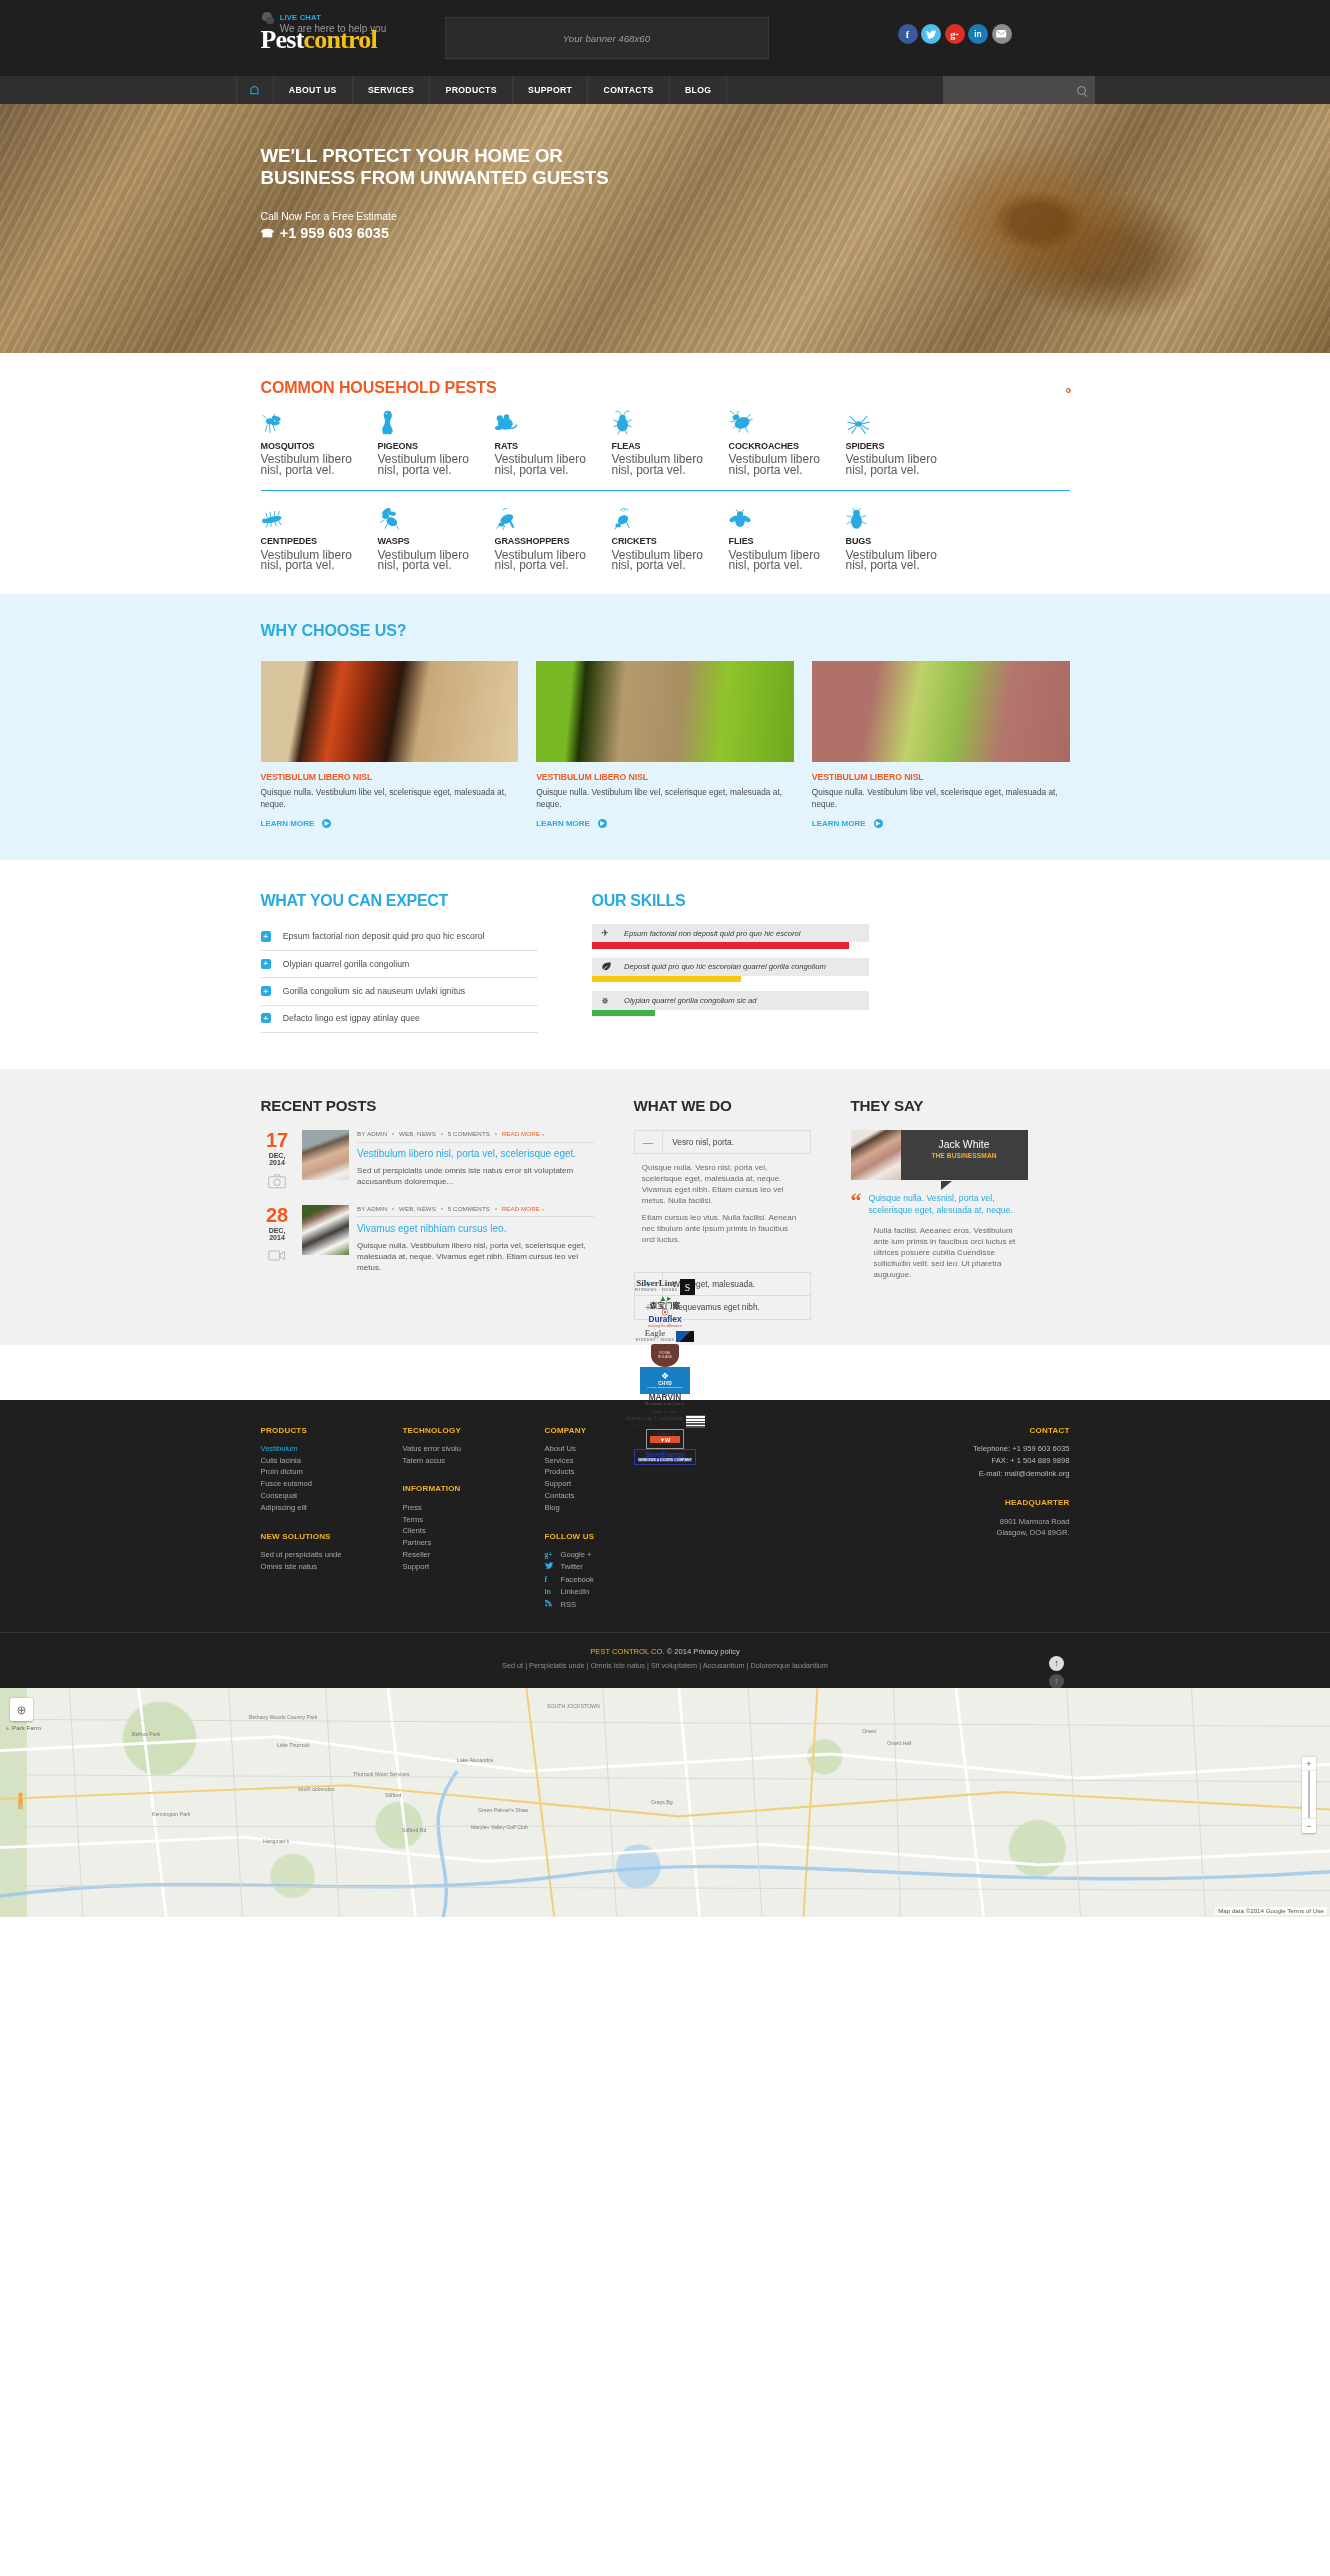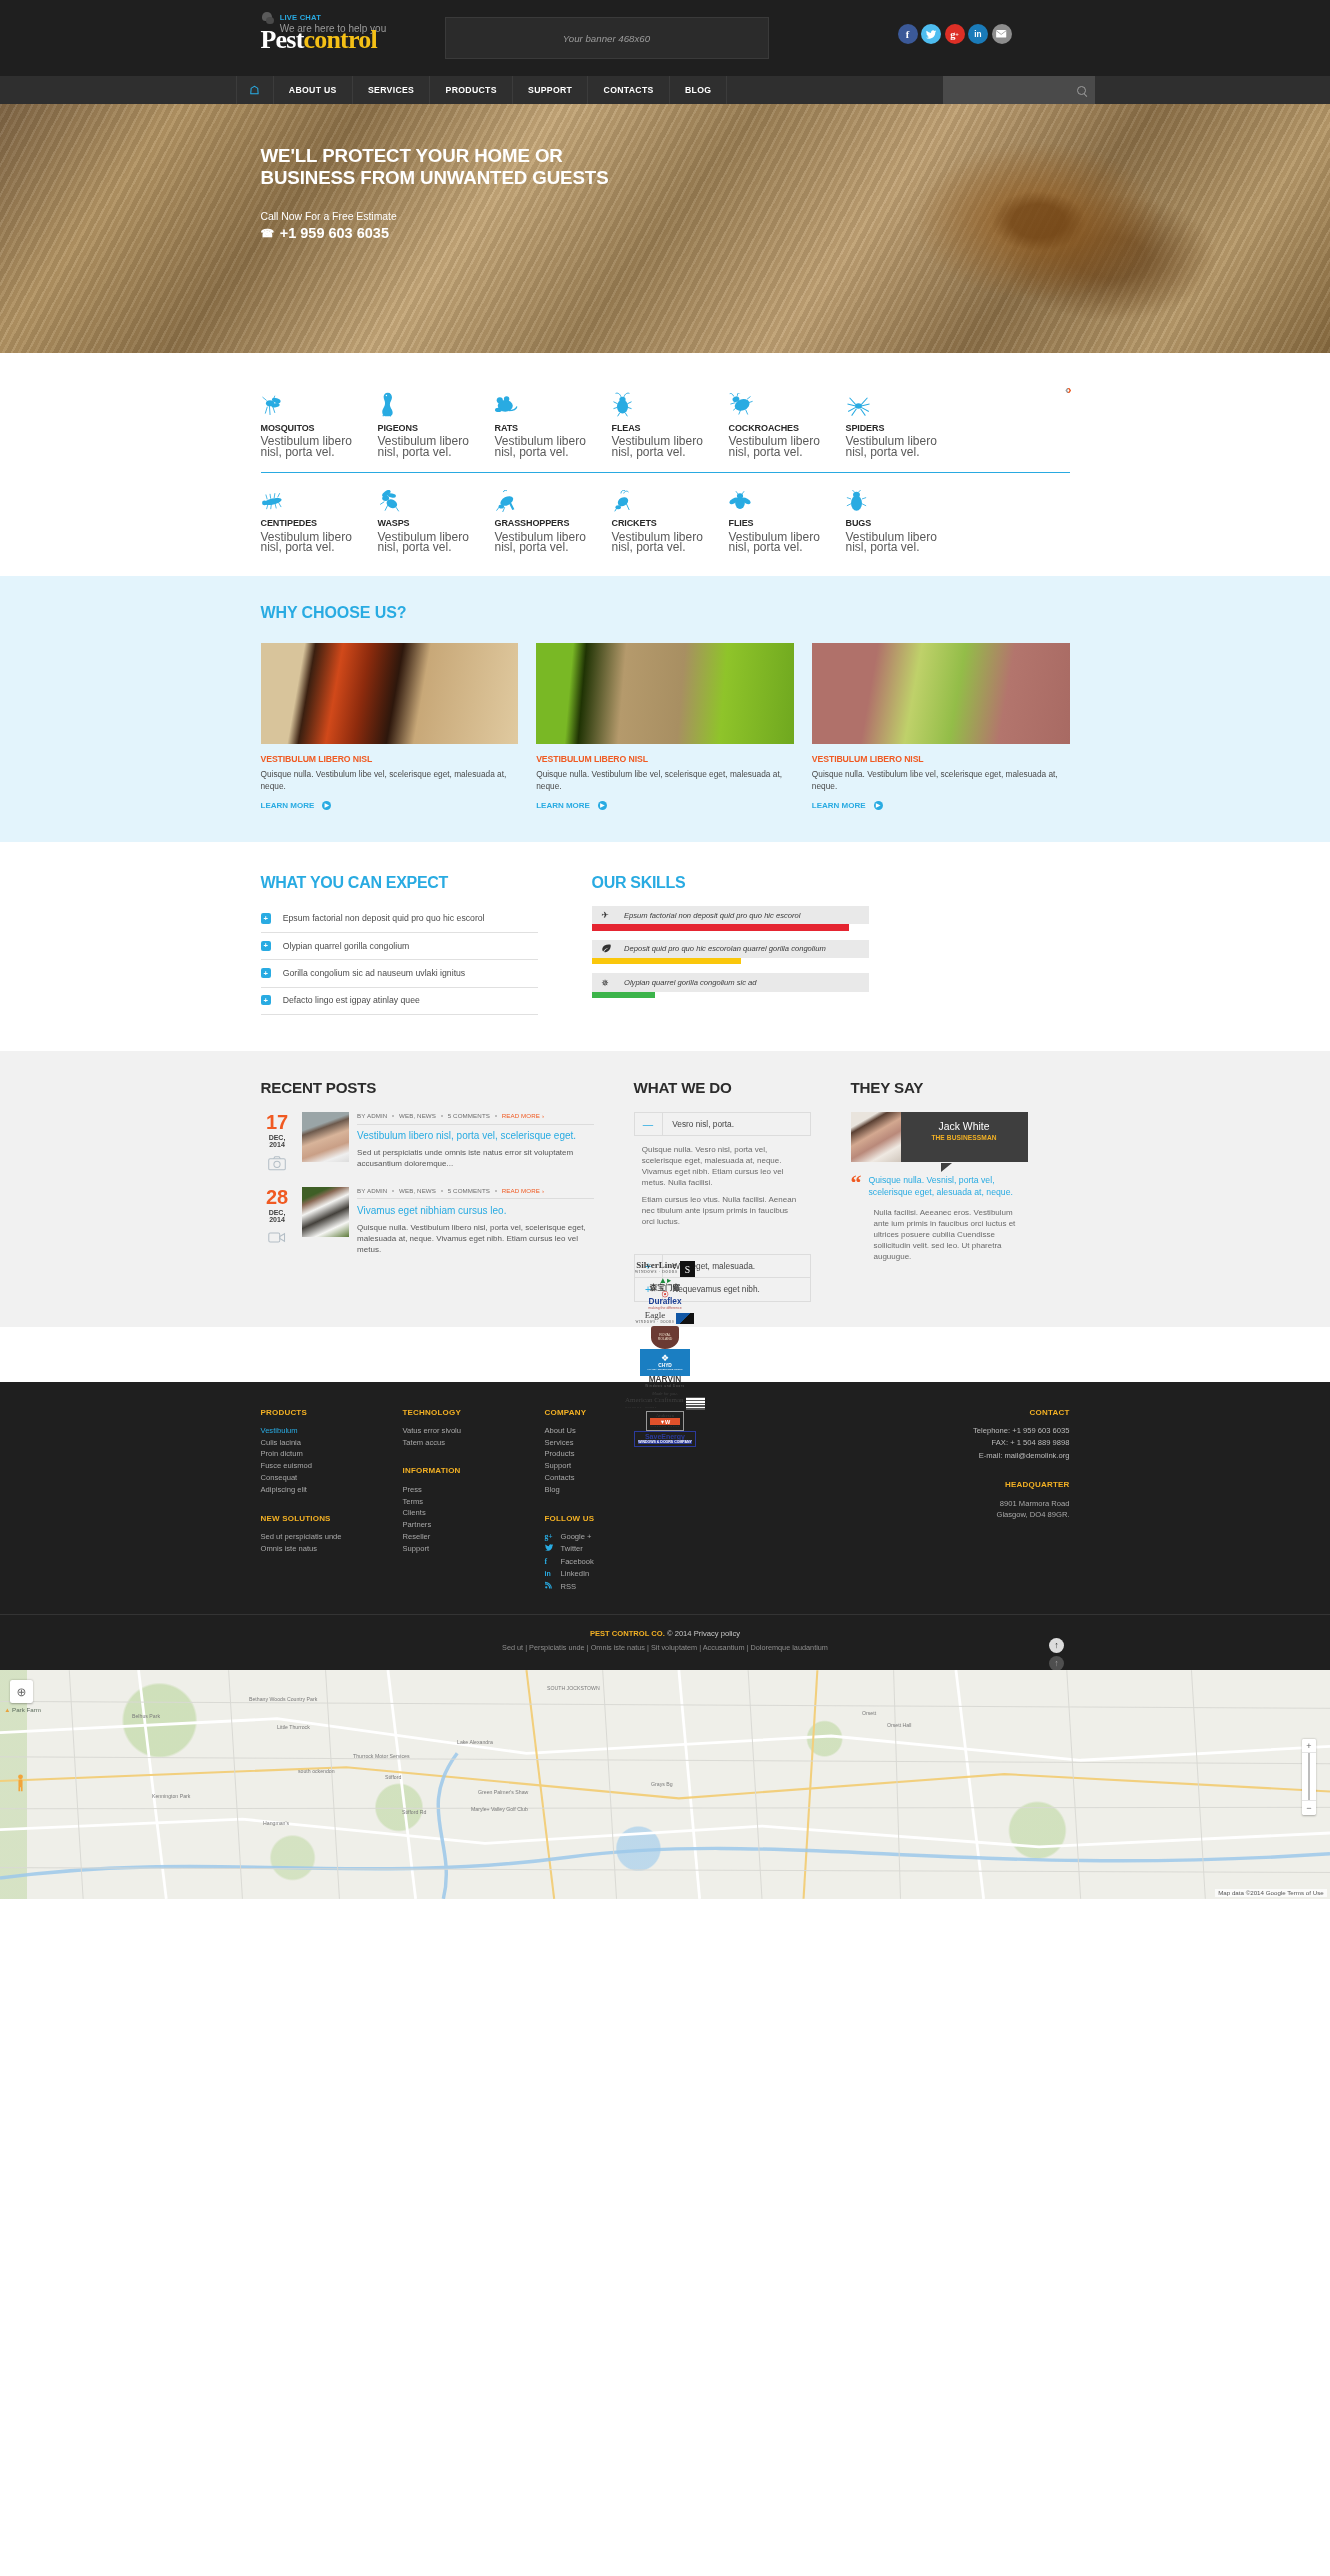--- a/index.html
+++ b/index.html
@@ -190,21 +190,21 @@
   .f-link { color:#a8a8a8; font-size:7.6px; line-height:11.8px; cursor:pointer; }
   .f-link.active { color:#29abe2; }
   .f-text { color:#a8a8a8; font-size:7.6px; line-height:11.8px; }
   .f-social { display:flex; align-items:center; gap:7px; color:#a8a8a8; font-size:7.6px; line-height:12.5px; }
   .f-social .si { color:#29abe2; width:9px; font-weight:bold; font-family:"Liberation Serif",serif; display:inline-block; }
   .contact-line { color:#bcbcbc; font-size:7.6px; line-height:12.5px; }
   .contact-line .lbl { color:#bcbcbc; }
   .footbar { background:#1f1f1f; border-top:0.7px solid #343434; padding: 14px 0 18px; position:relative; }
   .footbar .wrap { padding: 0 25px; text-align:center; }
   .copy { font-size:7.6px; color:#c9c9c9; }
-  .copy .brand { color:#f2b024; font-weight:bold; }
+  .copy .brand { color:#f2b024; font-weight:normal; }
   .copy2 { margin-top:4.8px; font-size:7.3px; color:#8d8d8d; }
   .totop { position:absolute; right:30.5px; top:8.3px; }
   .totop .circ { width:15.2px; height:15.2px; border-radius:50%; background:#dcdcdc; color:#2f2f2f; display:flex; align-items:center; justify-content:center; font-size:9px; margin-bottom:2.8px; cursor:pointer; }
   .totop .circ.dim { background:#4f4f4f; color:#9d9d9d; }
 
   
   .map { height:229px; position:relative; background:#eaeae4; overflow:hidden; }
   .map-bg { position:absolute; inset:0;
     background:
       linear-gradient(90deg, rgba(189,214,160,.5) 0 2%, rgba(0,0,0,0) 2%),
@@ -298,20 +298,21 @@
           <span class="ph-ico">☎</span>
           <span>+1 959 603 6035</span>
         </div>
       </div>
     </div>
   </div>
 </div>
 
 <div class="pests">
   <div class="wrap">
+    <h3 class="sec-orange">COMMON HOUSEHOLD PESTS</h3>
     <div class="arrows">
       <span class="a-prev">‹</span><span class="a-next">›</span>
     </div>
 
     <div class="pest-row">
       <div class="pest">
         <div class="pi">
             <svg width="25" height="22" viewBox="0 0 36 32" fill="#29abe2">
               <ellipse cx="13" cy="12" rx="6" ry="4.5"></ellipse>
               <ellipse cx="22" cy="8" rx="6.5" ry="3.5" transform="rotate(18 22 8)"></ellipse>

